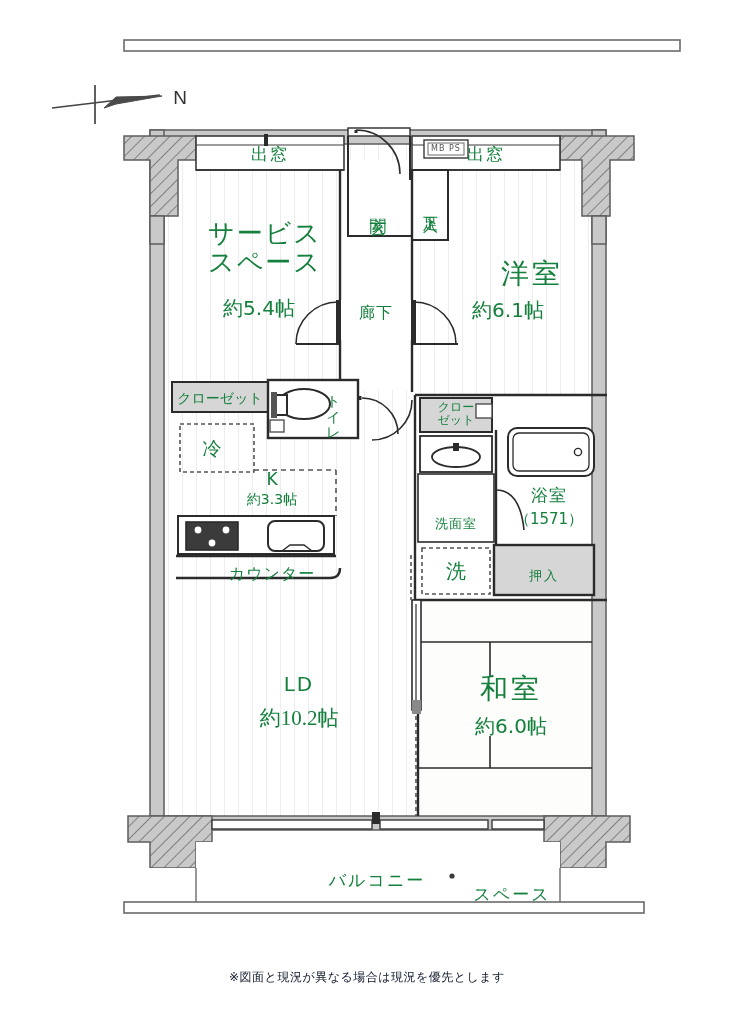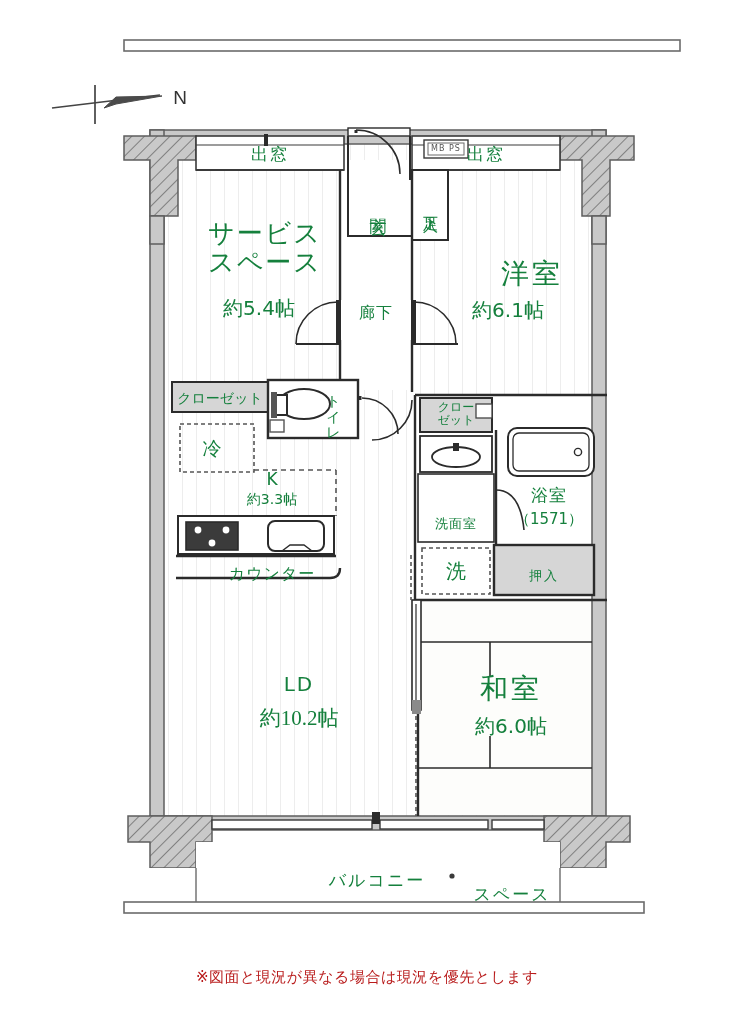--- a/index.html
+++ b/index.html
@@ -4,21 +4,21 @@
 <style>
   html,body{margin:0;padding:0;background:#ffffff;}
   body{width:734px;height:1021px;position:relative;overflow:hidden;
        font-family:"DejaVu Sans","Liberation Sans",sans-serif;color:#1a1a1a;}
   #plan{position:absolute;left:0;top:0;width:734px;height:1021px;}
   .lbl{position:absolute;white-space:pre;text-align:center;line-height:1.12;
        font-family:"DejaVu Sans","Liberation Sans",sans-serif;color:#15803d;
        transform:translate(-50%,-50%);pointer-events:none;}
   .vlbl{writing-mode:vertical-rl;text-orientation:upright;}
   .disc{position:absolute;left:367px;top:977px;transform:translate(-50%,-50%);
-        font-size:15px;letter-spacing:.5px;color:#b91c1c;white-space:nowrap;}
+        font-size:12px;letter-spacing:.5px;color:#0f172a;white-space:nowrap;}
   .ncap{position:absolute;left:180px;top:98px;transform:translate(-50%,-50%);
         font-size:19px;color:#333;font-family:"Liberation Sans",sans-serif;}
 </style>
 </head>
 <body>
 
 <svg id="plan" viewBox="0 0 734 1021">
   <defs>
     <pattern id="hatch" width="9" height="9" patternUnits="userSpaceOnUse" patternTransform="rotate(45)">
       <rect width="9" height="9" fill="#c9c9c9"></rect>

